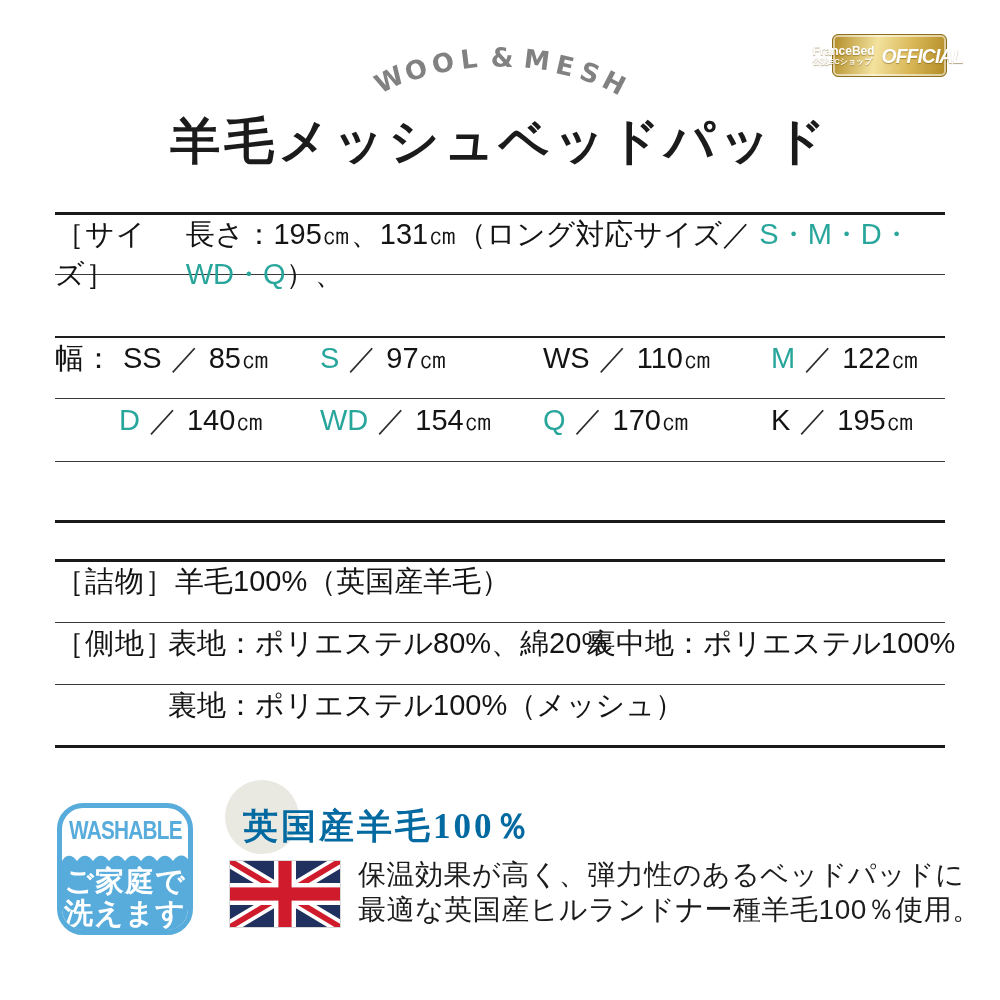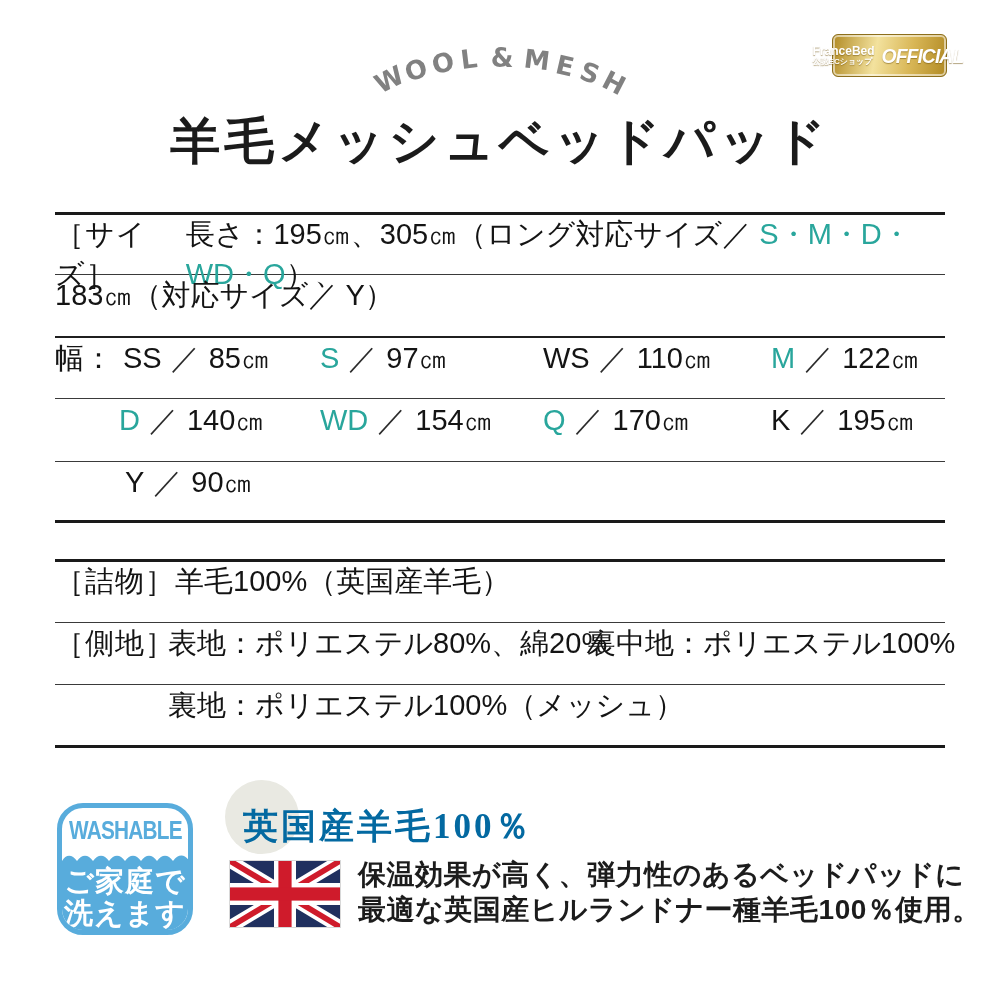--- a/index.html
+++ b/index.html
@@ -88,21 +88,21 @@
     border-radius:50%; background:var(--circle-beige); z-index:0;
   }
   .feature-heading {
     position:absolute; left:243px; top:803px; z-index:2;
     font-family:"Liberation Serif","DejaVu Serif",serif;
     font-size:35px; font-weight:600; letter-spacing:3px; color:#0369a1;
   }
   .uk-flag { position:absolute; left:230px; top:861px; width:110px; height:66px; outline:1px solid #d8d8d8; }
   .feature-desc {
     position:absolute; left:358px; white-space:nowrap;
-    font-size:28px; font-weight:700; color:#1c1c1c; letter-spacing:.5px;
+    font-size:28px; font-weight:400; color:#1c1c1c; letter-spacing:.5px;
   }
 </style>
 </head>
 <body>
 
 <div class="canvas">
 
   <div>
     <span class="arc-letter" style="left:375px;top:65px;transform:rotate(-27deg)">W</span>
     <span class="arc-letter" style="left:403px;top:55px;transform:rotate(-20deg)">O</span>
@@ -131,44 +131,38 @@
   <div class="rule t1" style="top:398px"></div>
   <div class="rule t1" style="top:461px"></div>
   <div class="rule t3" style="top:520px"></div>
   <div class="rule t3" style="top:559px"></div>
   <div class="rule t1" style="top:622px"></div>
   <div class="rule t1" style="top:684px"></div>
   <div class="rule t3" style="top:745px"></div>
 
   <div class="spec-row" style="top:215px;height:58px">
     <span class="spec-lbl">［サイズ］</span>
-    <span><span>長さ：195㎝、305㎝（ロング対応サイズ／ </span><span class="accent">S・M・D・WD・Q</span><span>）、</span></span>
-  </div>
-
-  <div class="spec-row" style="top:276px;height:58px">
-    <span>183㎝（対応サイズ／ Y）</span>
-  </div>
+    <span><span>長さ：195㎝、131㎝（ロング対応サイズ／ </span><span class="accent">S・M・D・WD・Q</span><span>）、</span></span>
+  </div>
+
 
   <div class="spec-row" style="top:339px;height:58px">
     <span class="wcell" style="left:0"><span class="wprefix">幅：</span><span>SS</span><span class="slash">／</span><span>85㎝</span></span>
     <span class="wcell" style="left:265px"><span class="accent">S</span><span class="slash">／</span><span>97㎝</span></span>
     <span class="wcell" style="left:488px"><span>WS</span><span class="slash">／</span><span>110㎝</span></span>
     <span class="wcell" style="left:716px"><span class="accent">M</span><span class="slash">／</span><span>122㎝</span></span>
   </div>
 
   <div class="spec-row" style="top:401px;height:58px">
     <span class="wcell" style="left:64px"><span class="accent">D</span><span class="slash">／</span><span>140㎝</span></span>
     <span class="wcell" style="left:265px"><span class="accent">WD</span><span class="slash">／</span><span>154㎝</span></span>
     <span class="wcell" style="left:488px"><span class="accent">Q</span><span class="slash">／</span><span>170㎝</span></span>
     <span class="wcell" style="left:716px"><span>K</span><span class="slash">／</span><span>195㎝</span></span>
   </div>
 
-  <div class="spec-row" style="top:463px;height:56px">
-    <span class="wcell" style="left:70px"><span>Y</span><span class="slash">／</span><span>90㎝</span></span>
-  </div>
 
   <div class="spec-row" style="top:562px;height:60px">
     <span class="spec-lbl">［詰物］</span>
     <span>羊毛100%（英国産羊毛）</span>
   </div>
 
   <div class="spec-row" style="top:624px;height:60px">
     <span class="spec-lbl" style="position:absolute;left:0">［側地］</span>
     <span class="abs" style="left:113px">表地：ポリエステル80%、綿20%</span>
     <span class="abs" style="left:532px">裏中地：ポリエステル100%</span>

